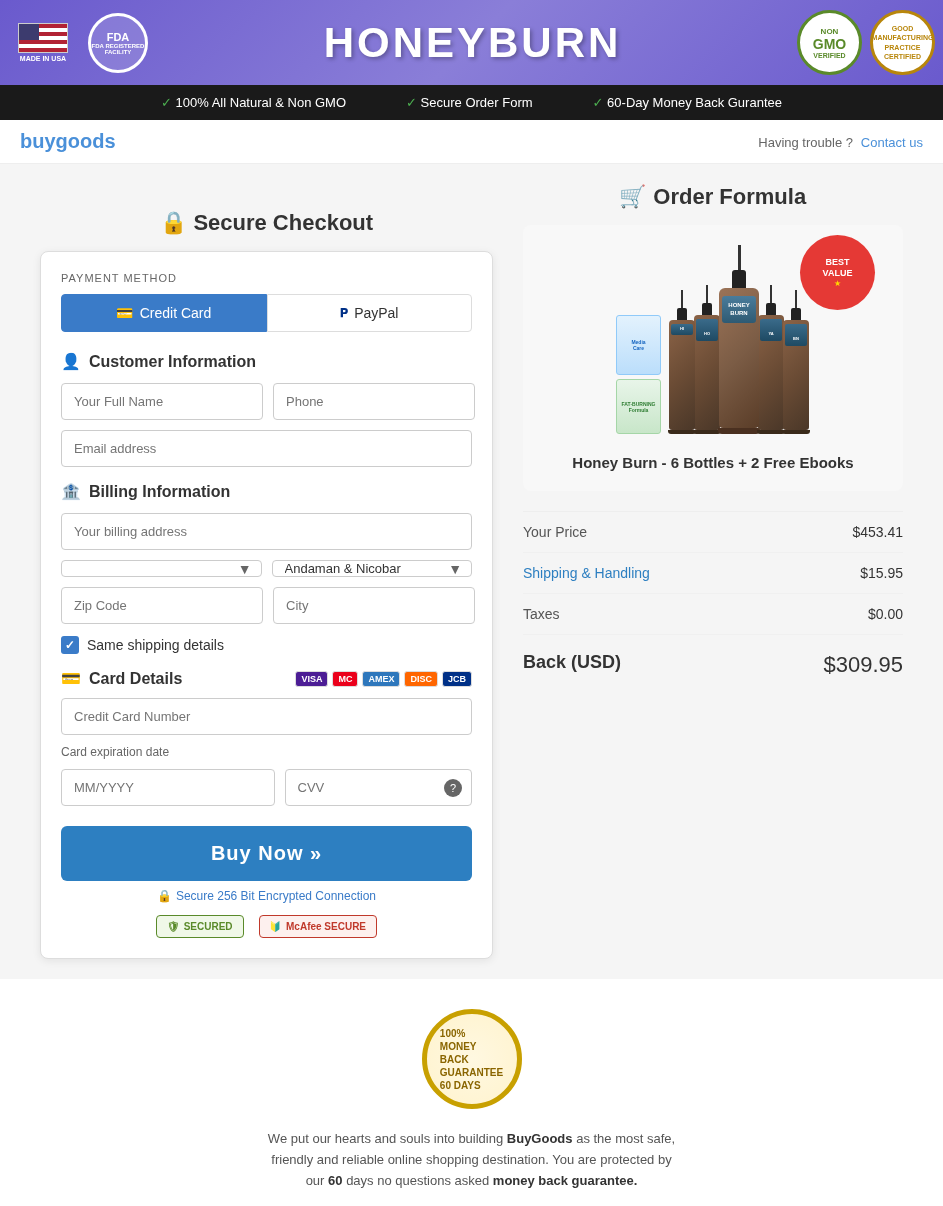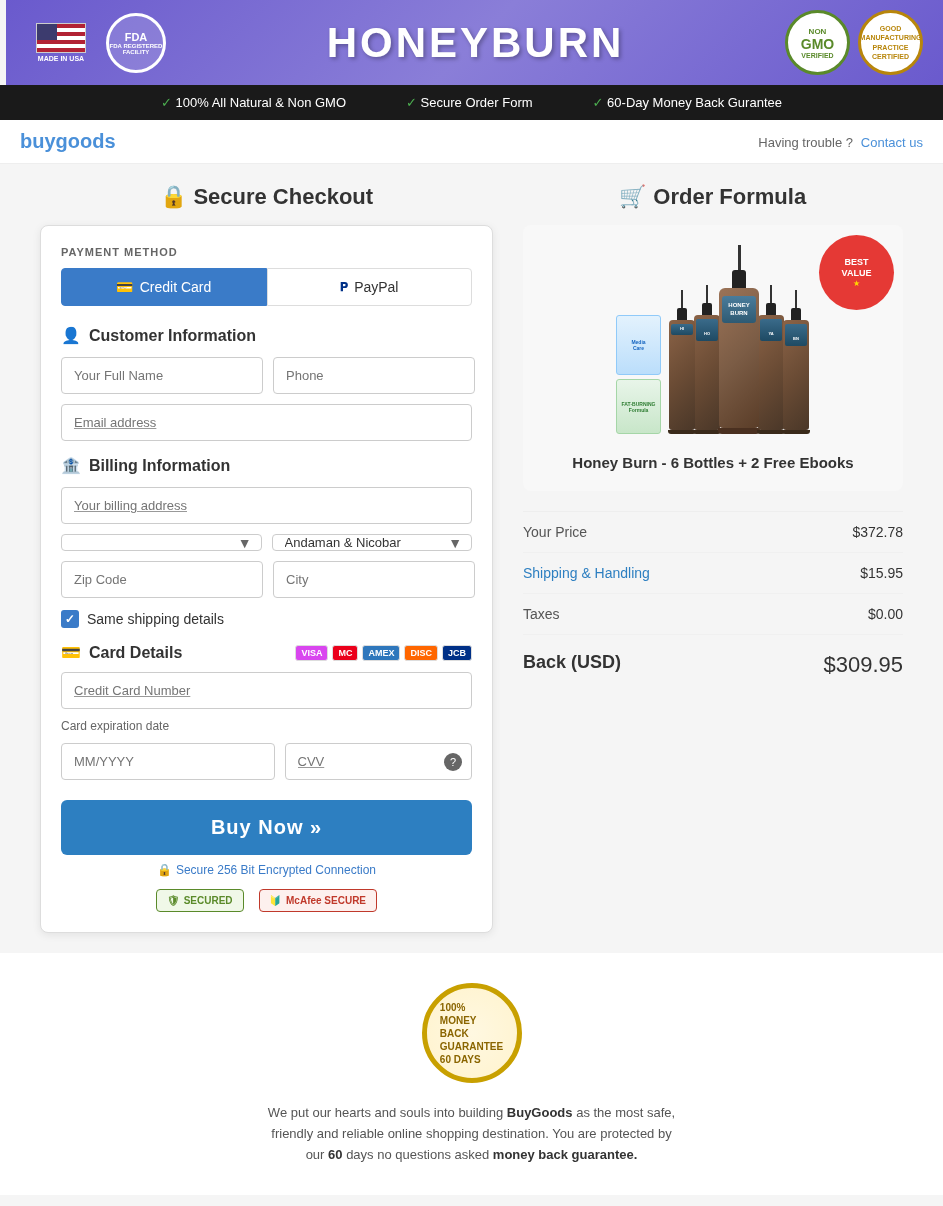--- a/index.html
+++ b/index.html
@@ -4,23 +4,22 @@
   <style>
     * { box-sizing: border-box; margin: 0; padding: 0; }
     body { font-family: Arial, sans-serif; background: #f5f5f5; color: #333; font-size: 14px; }
 
     
     .header-banner {
       background: linear-gradient(135deg, #6a5acd 0%, #8a7ed8 50%, #6a5acd 100%);
       display: flex;
       align-items: center;
       justify-content: space-between;
-      padding: 10px 20px;
+      padding: 10px 8px;
       min-height: 80px;
-      margin-left: 6px;
     }
     .header-badges-left { display: flex; gap: 10px; align-items: center; }
     .badge-circle {
       width: 60px; height: 60px; border-radius: 50%;
       border: 3px solid #fff;
       display: flex; flex-direction: column; align-items: center; justify-content: center;
       font-size: 8px; color: #fff; font-weight: bold; text-align: center;
       background: rgba(255,255,255,0.15);
     }
     .usa-badge {
@@ -70,29 +69,29 @@
     .buygoods-logo { color: #4a90d9; font-size: 20px; font-weight: bold; }
 
     
     .main-content {
       display: flex; gap: 30px; padding: 20px 40px; max-width: 943px; margin: 0 auto;
     }
 
     
     .checkout-left { flex: 1; min-width: 0; }
     .checkout-title {
-      font-size: 22px; font-weight: bold; text-align: center; margin-bottom: 15px; color: #333;
+      font-size: 22px; font-weight: bold; text-align: center; margin-bottom: 15px; color: #333; margin-top: 26px;
     }
     .checkout-card {
       background: #fff; border-radius: 8px; padding: 20px;
       border: 1px solid #ddd; box-shadow: 0 2px 8px rgba(0,0,0,0.08);
     }
 
     .payment-method-label {
-      font-size: 11px; font-weight: bold; color: #666; letter-spacing: 1px; margin-bottom: 10px;
+      font-size: 11px; font-weight: normal; color: #666; letter-spacing: 1px; margin-bottom: 10px;
     }
     .payment-tabs { display: flex; gap: 0; margin-bottom: 20px; }
     .tab-btn {
       flex: 1; padding: 10px; border: 1px solid #ddd; cursor: pointer;
       font-size: 14px; display: flex; align-items: center; justify-content: center; gap: 6px;
     }
     .tab-btn.active { background: #3a7bc8; color: #fff; border-color: #3a7bc8; }
     .tab-btn:first-child { border-radius: 4px 0 0 4px; }
     .tab-btn:last-child { border-radius: 0 4px 4px 0; }
     .tab-btn.paypal { background: #fff; color: #333; }
@@ -100,21 +99,21 @@
     .section-title {
       font-size: 16px; font-weight: bold; margin-bottom: 12px; color: #333;
       display: flex; align-items: center; gap: 8px;
     }
 
     .form-row { display: flex; gap: 10px; margin-bottom: 10px; }
     .form-field {
       flex: 1; padding: 10px 12px; border: 1px solid #ccc; border-radius: 4px;
       font-size: 13px; color: #999; background: #fff; outline: none;
     }
-    .form-field.full { width: 100%; text-decoration: underline; }
+    .form-field.full { width: 100%; }
 
     .billing-section { margin-top: 15px; margin-bottom: 10px; }
 
     .select-wrapper {
       position: relative; flex: 1;
     }
     .select-field {
       width: 100%; padding: 0 12px; border: 1px solid #ccc; border-radius: 4px;
       font-size: 13px; color: #333; background: #fff; appearance: none; cursor: pointer;
     }
@@ -134,21 +133,21 @@
 
     .card-section { margin-top: 15px; }
     .card-section-header {
       display: flex; justify-content: space-between; align-items: center; margin-bottom: 10px;
     }
     .card-icons { display: flex; gap: 4px; }
     .card-icon {
       padding: 2px 5px; border-radius: 3px; font-size: 9px; font-weight: bold;
       border: 1px solid #ddd;
     }
-    .card-visa { background: #d946ef; color: #fff; }
+    .card-visa { background: #4c1d95; color: #fff; }
     .card-mc { background: #eb001b; color: #fff; }
     .card-amex { background: #2e77bc; color: #fff; }
     .card-discover { background: #ff6600; color: #fff; }
     .card-jcb { background: #003087; color: #fff; }
 
     .expiry-row { display: flex; gap: 10px; margin-top: 10px; }
     .expiry-label { font-size: 12px; color: #666; margin-bottom: 5px; }
 
     .cvv-wrapper { position: relative; flex: 1; }
     .cvv-help {
@@ -422,21 +421,21 @@
       </div>
 
     </div>
   </div>
 
   <div class="order-right">
     <div class="order-title">🛒 Order Formula</div>
 
     <div class="product-visual">
 
-      <div style="position:absolute;top:10px;right:9px;width:75px;height:75px;background:#e53935;border-radius:50%;display:flex;flex-direction:column;align-items:center;justify-content:center;z-index:10;">
+      <div style="position:absolute;top:10px;right:28px;width:75px;height:75px;background:#e53935;border-radius:50%;display:flex;flex-direction:column;align-items:center;justify-content:center;z-index:10;">
         <span style="color:#fff;font-size:9px;font-weight:bold;line-height:1.2;text-align:center;">BEST<br>VALUE</span>
         <span style="color:#ffd700;font-size:8px;">★</span>
       </div>
 
       <div class="bottle-group">
 
         <div style="display:flex;flex-direction:column;gap:4px;margin-right:5px;margin-top:30px;">
           <div class="book book1" style="width:45px;height:60px;background:linear-gradient(180deg,#e3f2fd,#bbdefb);border:1px solid #90caf9;display:flex;flex-direction:column;align-items:center;justify-content:center;font-size:5px;font-weight:bold;color:#1565c0;text-align:center;border-radius:3px;">
             <span>Media<br>Care</span>
           </div>
@@ -500,21 +499,21 @@
           </div>
         </div>
       </div>
 
       <div class="product-name">Honey Burn - 6 Bottles + 2 Free Ebooks</div>
     </div>
 
     <div class="order-summary">
       <div class="summary-row">
         <span class="label">Your Price</span>
-        <span class="value">$372.78</span>
+        <span class="value">$453.41</span>
       </div>
       <div class="summary-row shipping">
         <span class="label">Shipping &amp; Handling</span>
         <span class="value">$15.95</span>
       </div>
       <div class="summary-row">
         <span class="label">Taxes</span>
         <span class="value">$0.00</span>
       </div>
       <div class="summary-row total">

